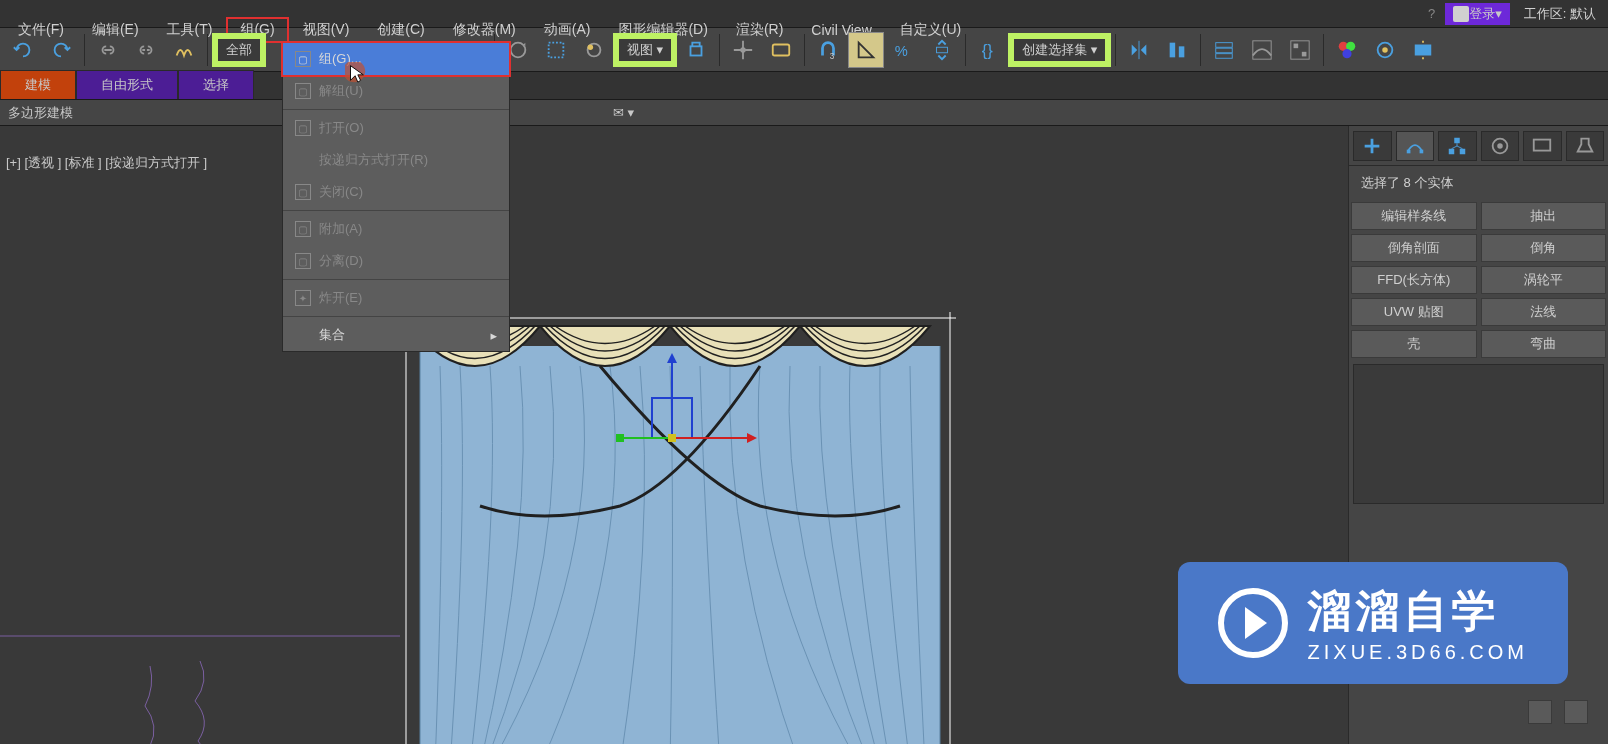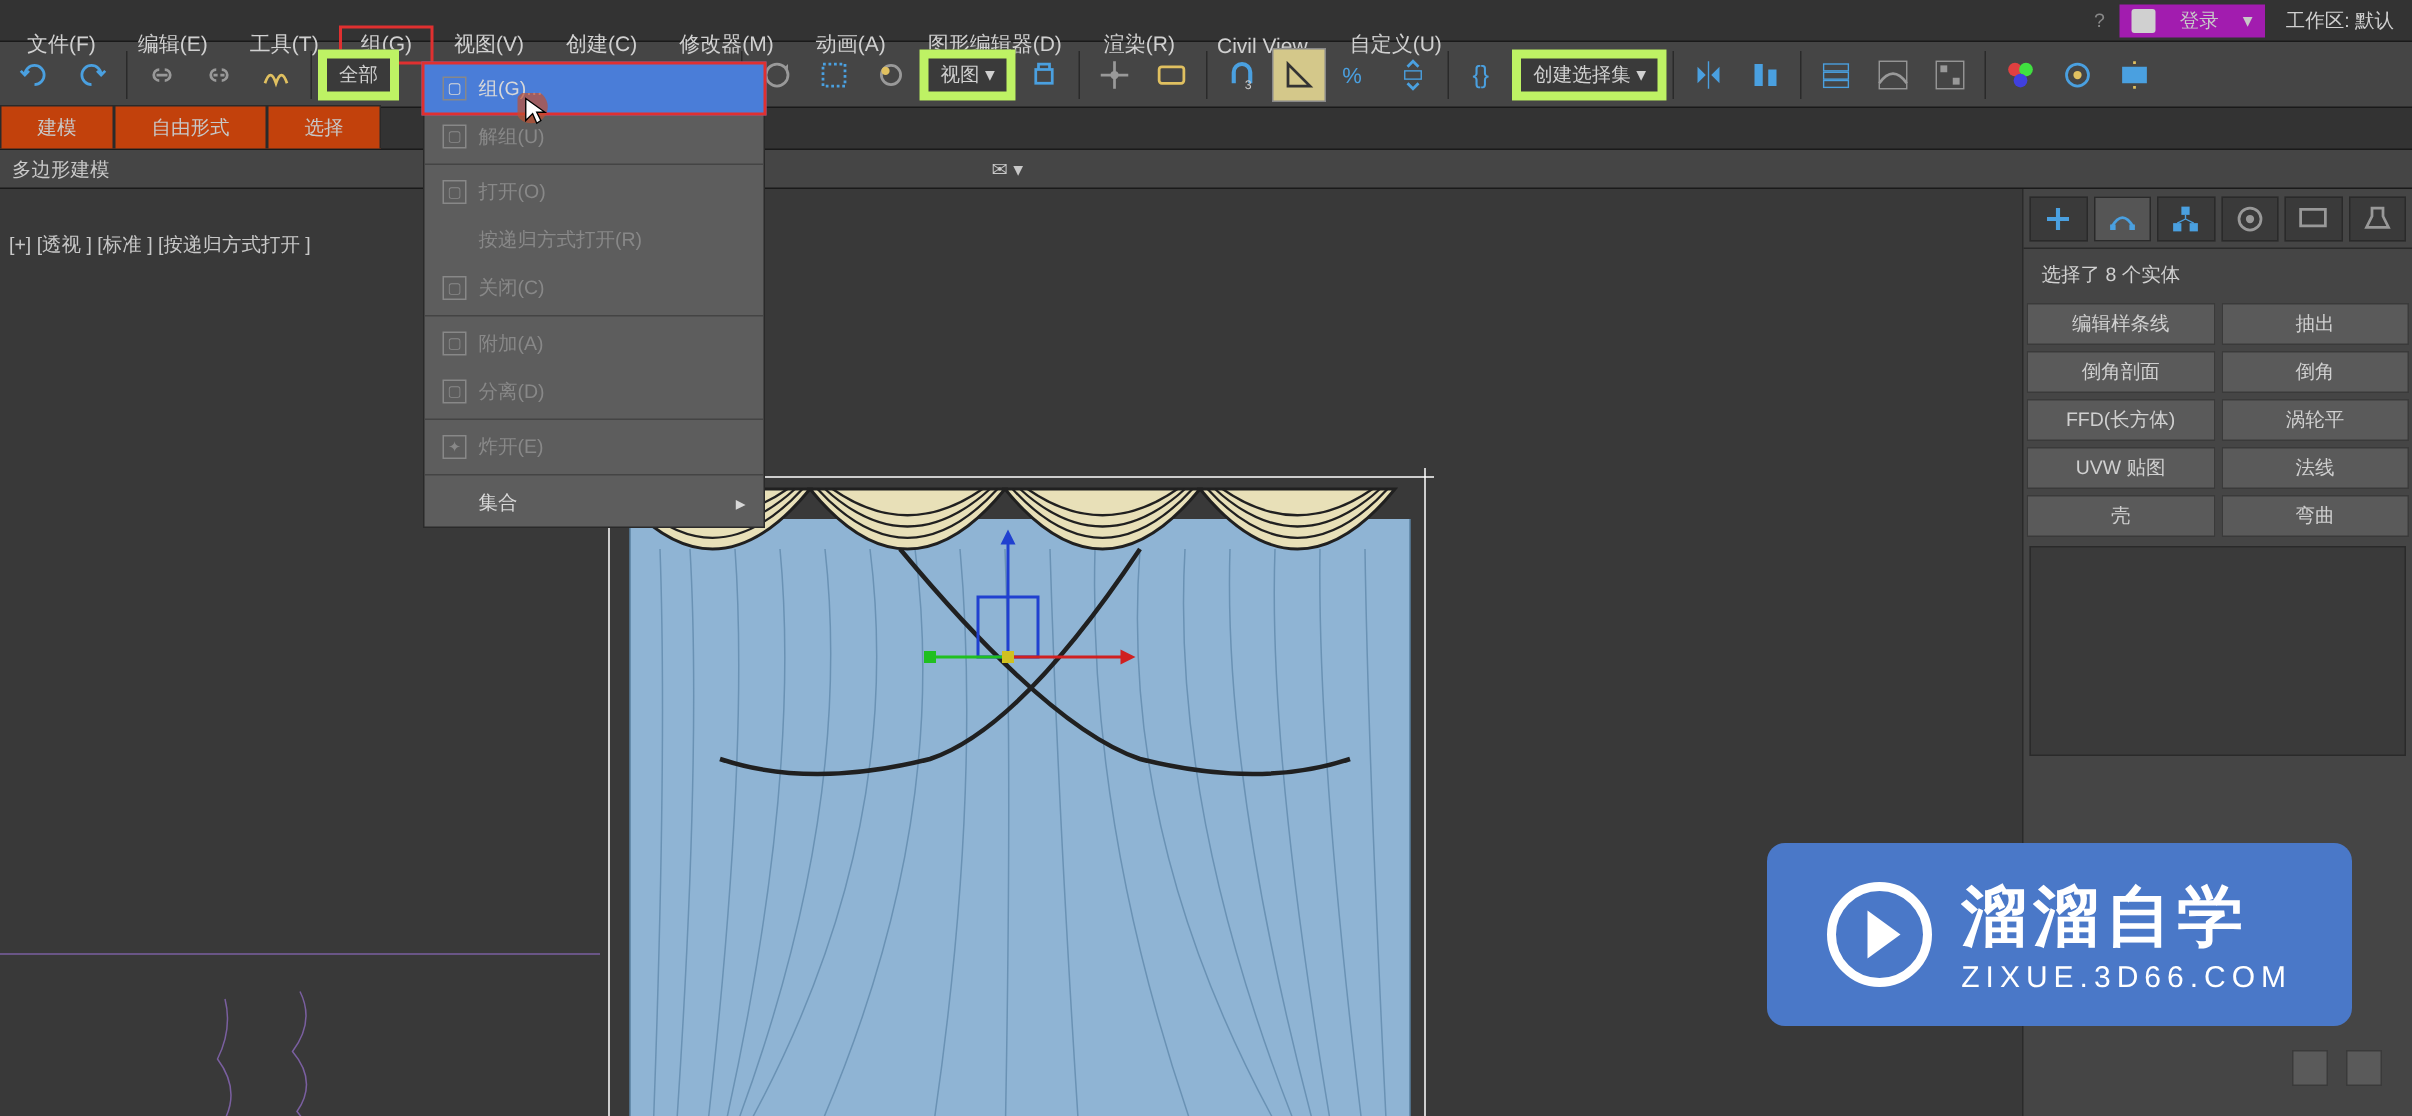--- a/index.html
+++ b/index.html
@@ -4,38 +4,38 @@
   <style>
     * { margin: 0; padding: 0; box-sizing: border-box; font-family: "Microsoft YaHei", Arial, sans-serif; }
     body { background: #393939; color: #c8c8c8; font-size: 13px; width: 1608px; height: 744px; overflow: hidden; position: relative; }
     
     
     .menu-bar { height: 28px; background: #333333; display: flex; align-items: center; padding: 0 4px; border-bottom: 1px solid #1a1a1a; }
     .menu-item { padding: 4px 14px; cursor: pointer; color: #d0d0d0; font-size: 14px; margin-top: 32px; }
     .menu-item.highlighted { border: 2px solid #e03030; padding: 2px 12px; }
     .menu-spacer { flex: 1; }
     .help-icon { color: #888; margin-right: 4px; }
-    .login-box { background: #a21caf; padding: 2px 8px; margin: 0 6px; display: flex; align-items: center; gap: 16px; }
+    .login-box { background: #6d28d9; padding: 2px 8px; margin: 0 6px; display: flex; align-items: center; gap: 0; }
     .user-icon { width: 16px; height: 16px; background: #d0d0d0; border-radius: 2px; }
     .workspace { padding: 4px 8px; color: #d0d0d0; }
     
     
     .toolbar { height: 44px; background: #454545; display: flex; align-items: center; padding: 0 4px; border-bottom: 1px solid #1a1a1a; }
     .tool-btn { width: 36px; height: 36px; display: flex; align-items: center; justify-content: center; cursor: pointer; border: 1px solid transparent; margin: 0 1px; }
     .tool-divider { width: 1px; height: 32px; background: #2a2a2a; margin: 0 4px; }
     .tool-dropdown { background: #3a3a3a; border: 6px solid #bef264; padding: 2px 8px; color: #d0d0d0; }
     .tool-active { background: #d4c88a; border: 1px solid #888; }
     
     
     .tab-bar { height: 28px; background: #333333; display: flex; align-items: flex-end; border-bottom: 1px solid #1a1a1a; }
-    .tab { padding: 5px 24px; background: #c2410c; color: #c8c8c8; border: 1px solid #2a2a2a; border-bottom: none; cursor: pointer; }
+    .tab { padding: 5px 24px; background: #4c1d95; color: #c8c8c8; border: 1px solid #2a2a2a; border-bottom: none; cursor: pointer; }
     .tab.active { background: #c2410c; }
     
     
-    .sub-bar { height: 26px; background: #454545; display: flex; align-items: center; padding: 0 8px; border-bottom: 1px solid #1a1a1a; gap: 48px; }
+    .sub-bar { height: 26px; background: #454545; display: flex; align-items: center; padding: 0 8px; border-bottom: 1px solid #1a1a1a; }
     .mail-icon { margin-left: 540px; }
     
     
     .dropdown-menu { position: absolute; left: 282px; top: 42px; width: 228px; background: #5d5d5d; border: 1px solid #2a2a2a; z-index: 100; }
     .dropdown-item { padding: 7px 12px; display: flex; align-items: center; gap: 8px; cursor: pointer; color: #d8d8d8; }
     .dropdown-item.highlighted { background: #4a7dd8; border: 2px solid #e03030; margin: -2px; position: relative; }
     .dropdown-item.disabled { color: #888; }
     .dropdown-icon { width: 16px; height: 16px; border: 1px solid #888; display: flex; align-items: center; justify-content: center; font-size: 10px; }
     .dropdown-submenu-arrow { margin-left: auto; }
     .dropdown-sep { height: 1px; background: #444; margin: 2px 0; }

